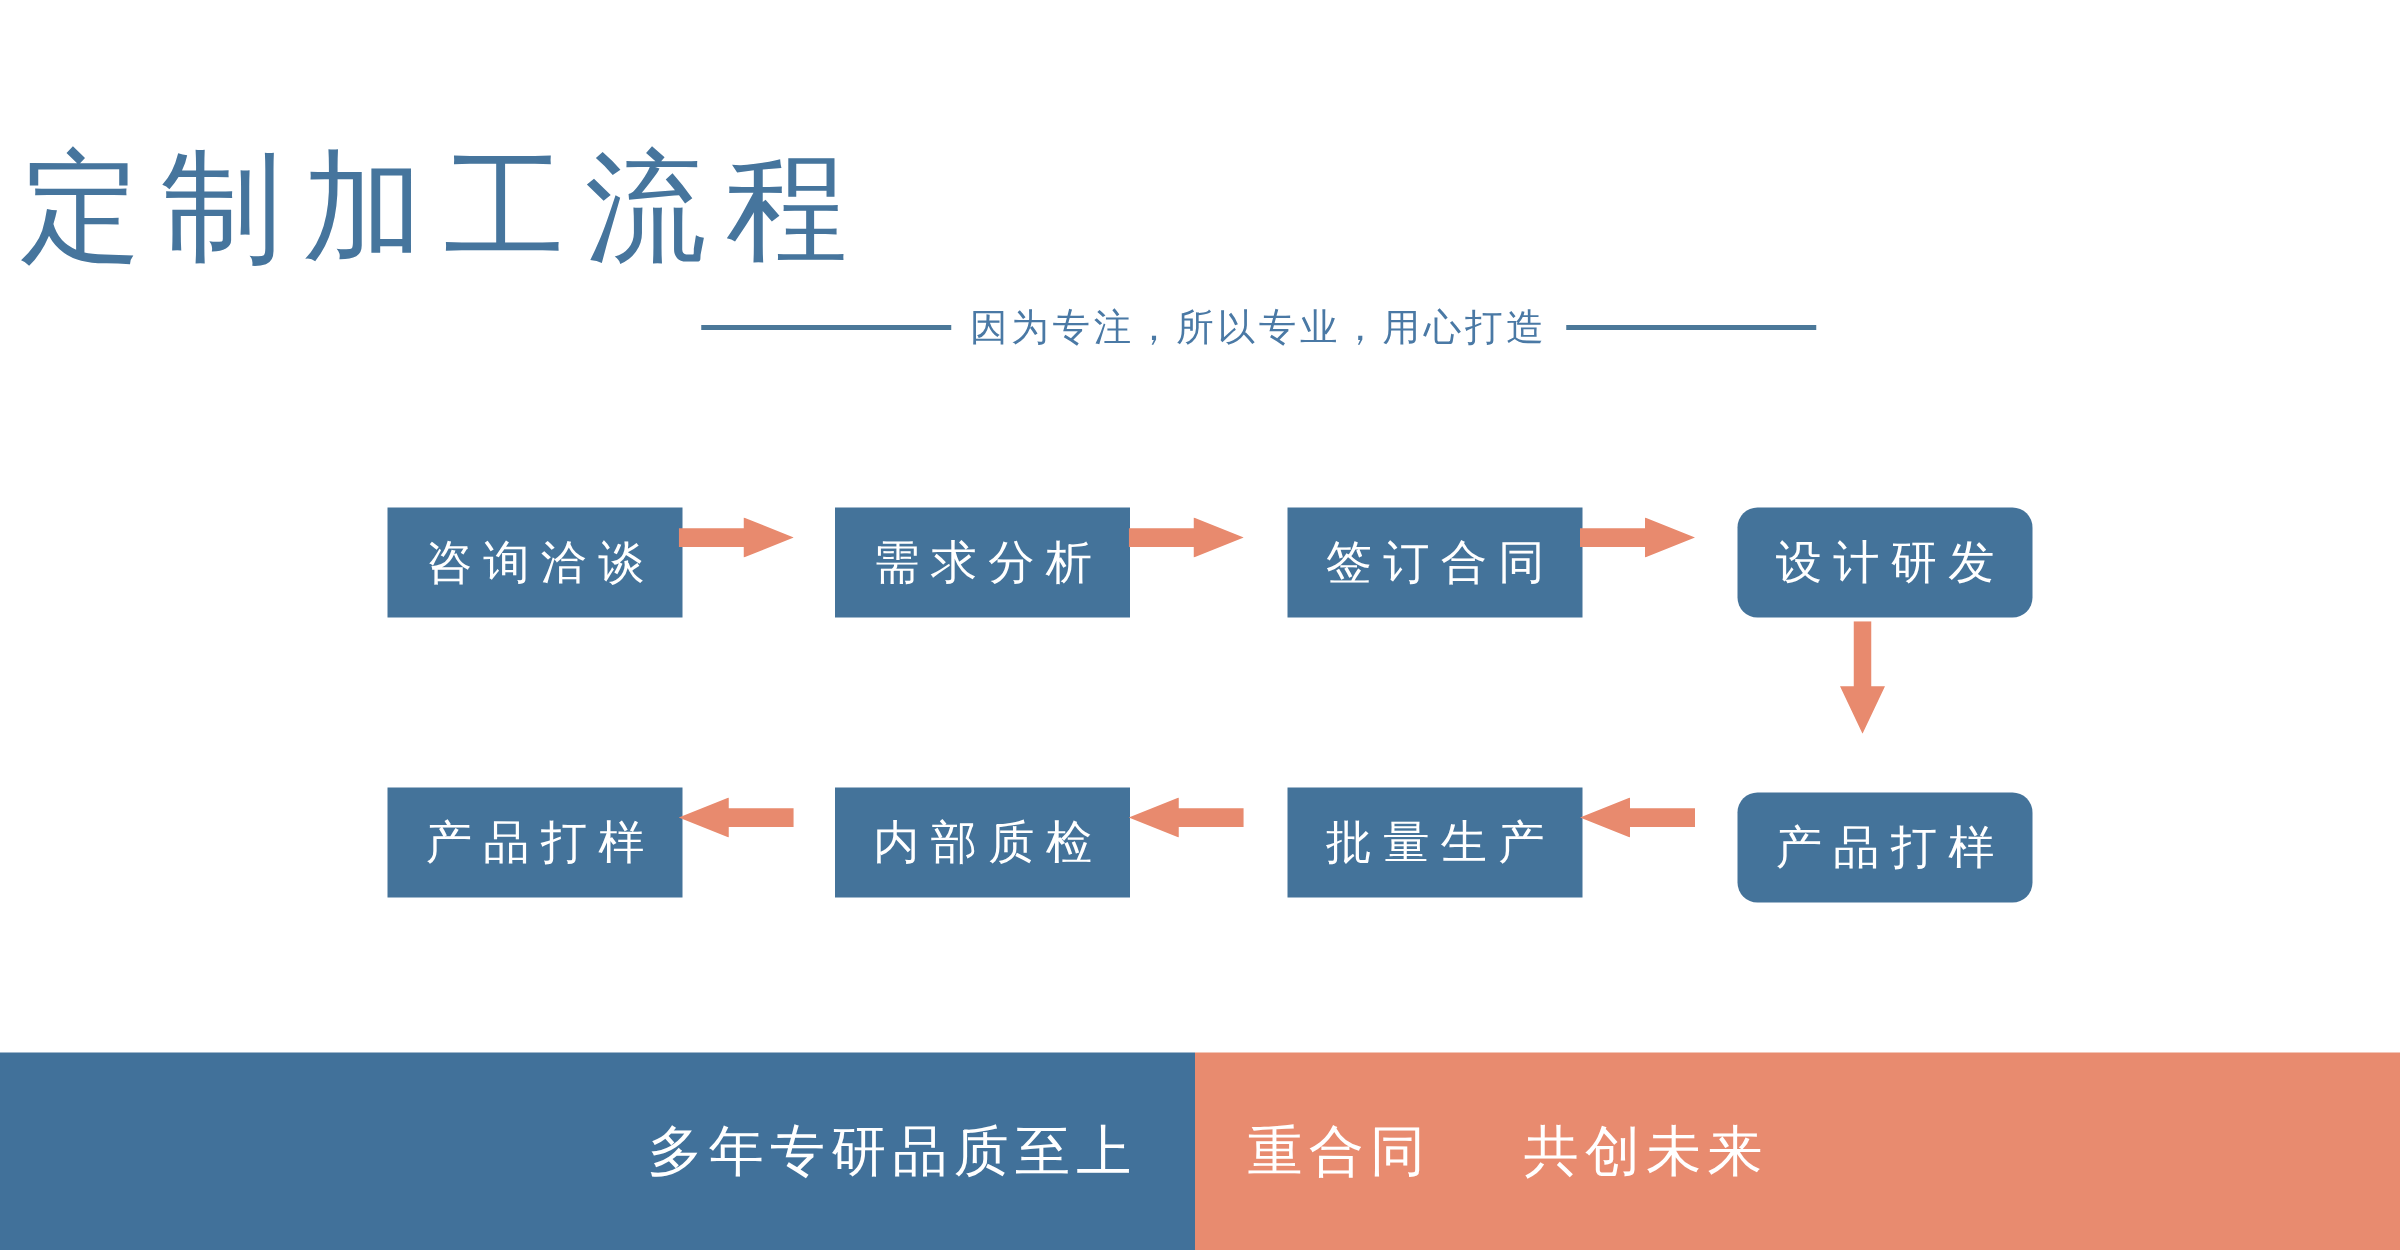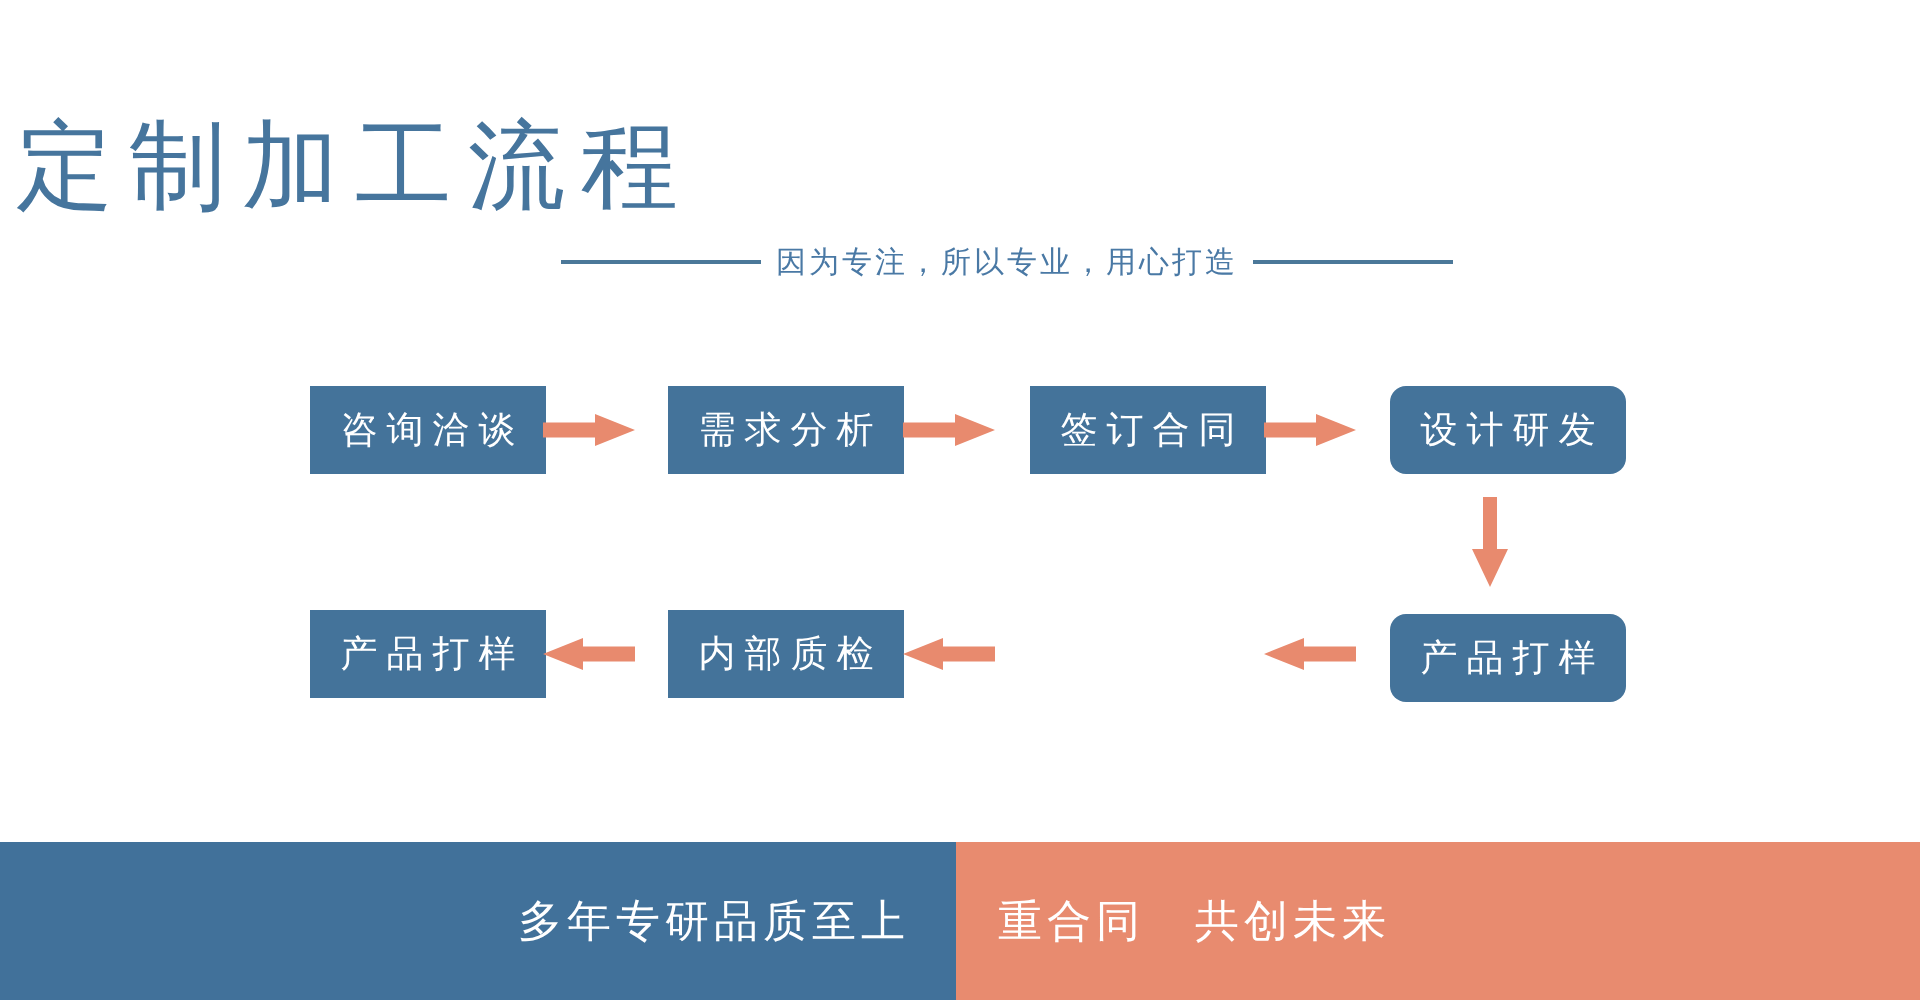--- a/index.html
+++ b/index.html
@@ -57,20 +57,21 @@
     height: 88px;
     background: #44739A;
     color: #ffffff;
     display: flex;
     align-items: center;
     justify-content: center;
     font-size: 37px;
     letter-spacing: 9px;
     text-indent: 9px;
     white-space: nowrap;
+    margin-top: 20px;
   }
   .row1 { top: 386px; }
   .row2 { top: 610px; }
   .col1 { left: 310px; }
   .col2 { left: 668px; font-family: Liberation Serif, serif; }
   .col3 { left: 1030px; }
   .col4 { left: 1390px; border-radius: 16px; }
   .row2.col4 { top: 614px; }
 
   .arrow { position: absolute; }
@@ -104,21 +105,21 @@
   }
   .footer-right {
     flex: 1;
     height: 100%;
     background: #E88B6F;
     display: flex;
     align-items: center;
     justify-content: flex-start;
     padding-left: 42px;
     box-sizing: border-box;
-    gap: 50px;
+    gap: 74px;
   }
   .footer-phrase {
     color: #ffffff;
     font-size: 44px;
     letter-spacing: 5px;
     white-space: nowrap;
   }
 </style>
 </head>
 <body>
@@ -154,20 +155,21 @@
   </div>
 
   <div class="arrow arrow-down">
     <svg width="36" height="90" viewBox="0 0 36 90">
         <polygon points="11,0 25,0 25,52 36,52 18,90 0,52 11,52"></polygon>
       </svg>
   </div>
 
   <div class="step-box row2 col1">产品打样</div>
   <div class="step-box row2 col2">内部质检</div>
+  <div class="step-box row2 col3">批量生产</div>
   <div class="step-box row2 col4">产品打样</div>
 
   <div class="arrow arrow-h-row2 gapA">
     <svg width="92" height="32" viewBox="0 0 92 32">
         <polygon points="92,8.5 40,8.5 40,0 0,16 40,32 40,23.5 92,23.5"></polygon>
       </svg>
   </div>
   <div class="arrow arrow-h-row2 gapB">
     <svg width="92" height="32" viewBox="0 0 92 32">
         <polygon points="92,8.5 40,8.5 40,0 0,16 40,32 40,23.5 92,23.5"></polygon>

